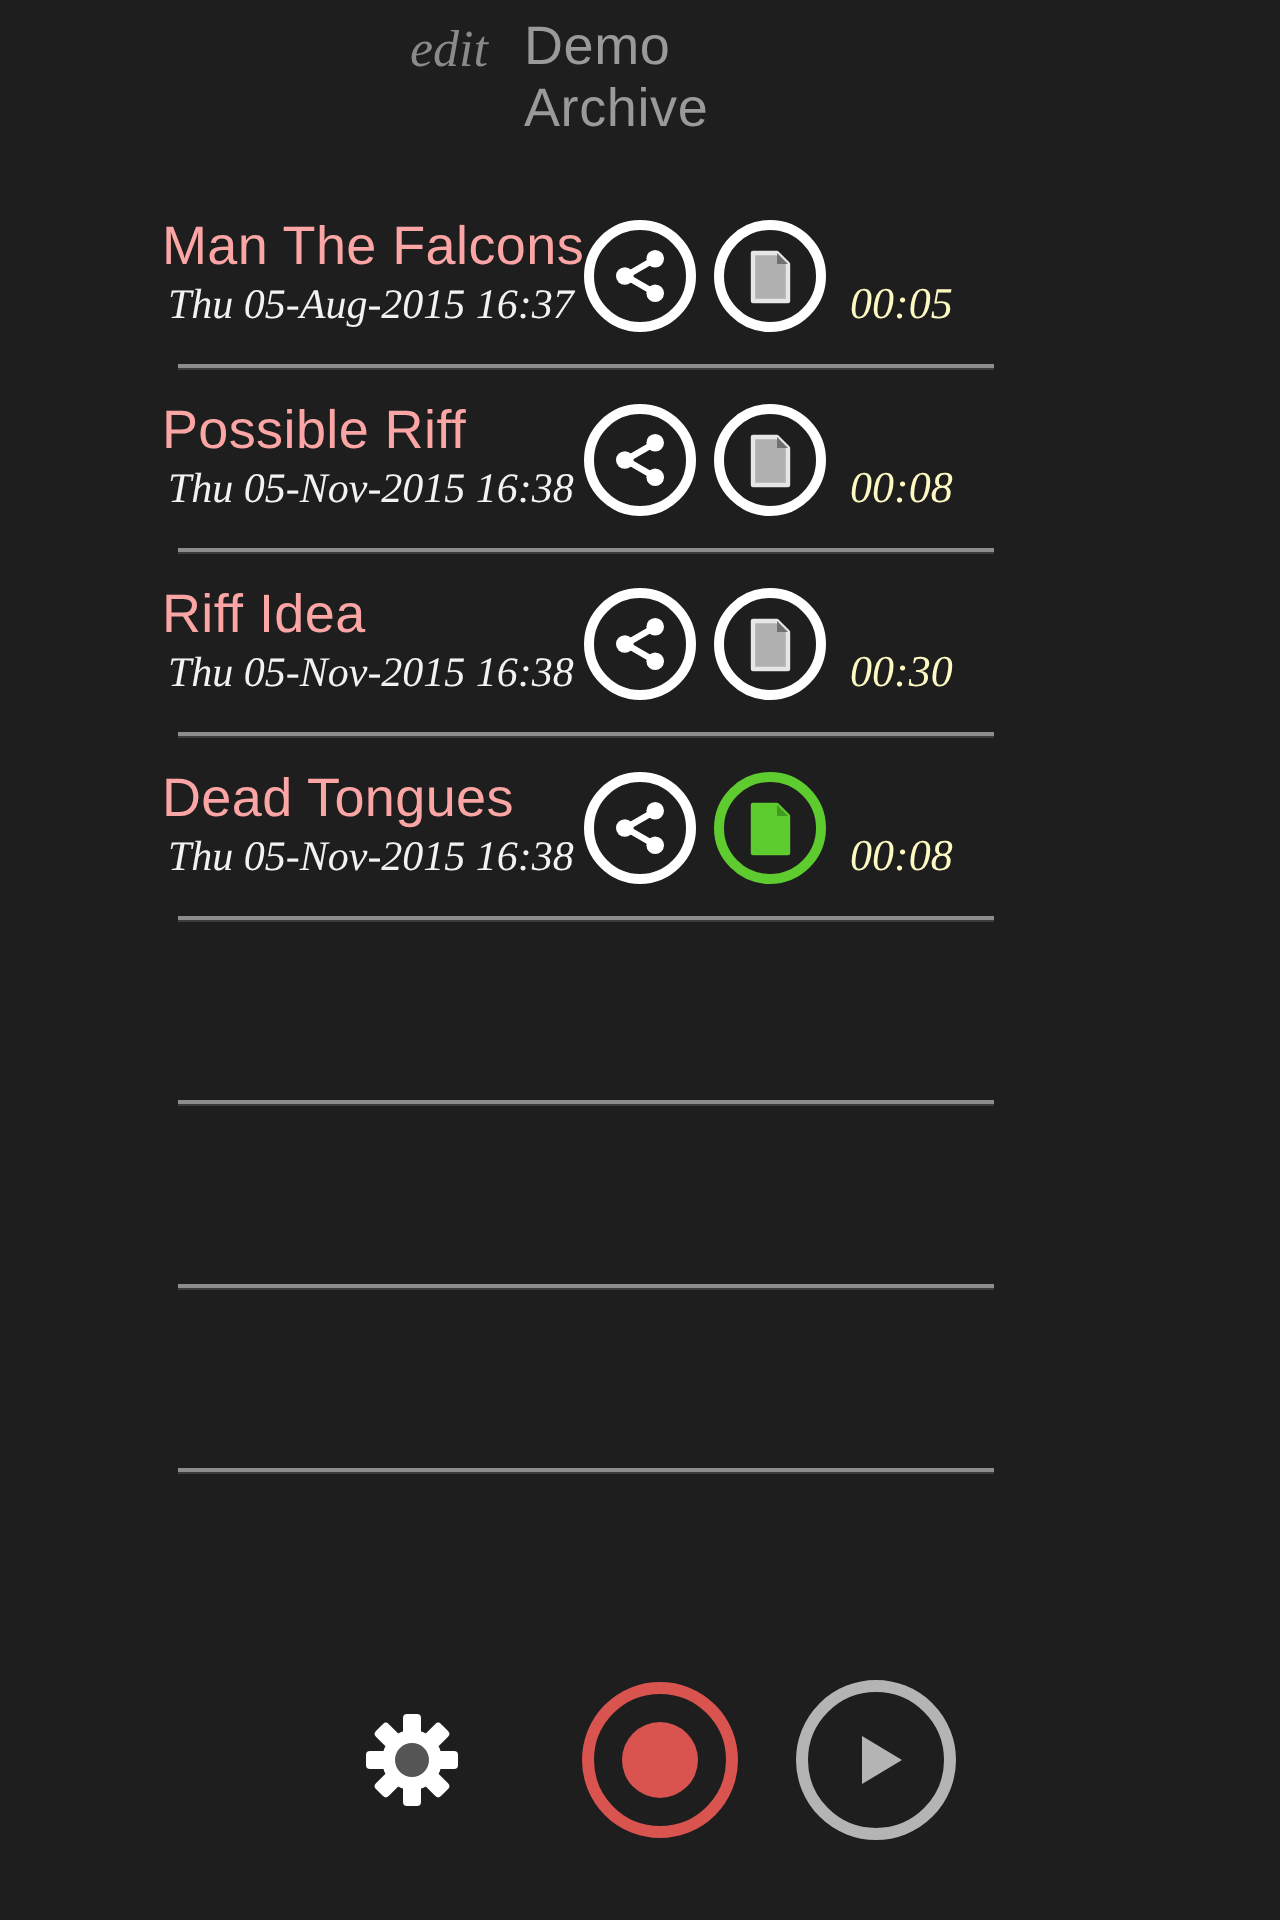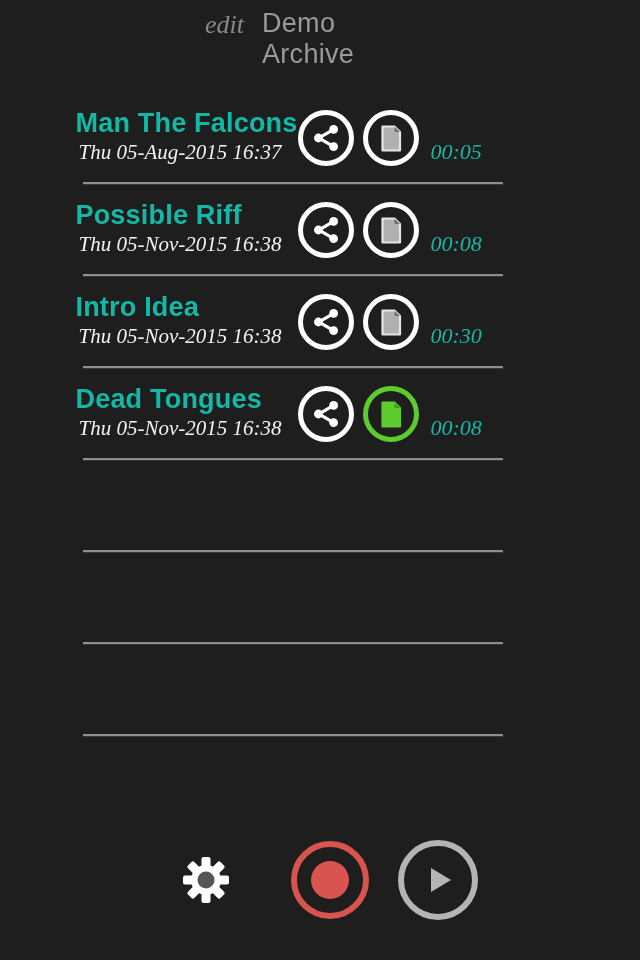--- a/index.html
+++ b/index.html
@@ -66,23 +66,23 @@
     box-shadow:0 1px 0 #3a3a3a;
   }
   .row-empty { height:92px; }
 
   .row-text {
     flex:1 1 auto;
     min-width:0;
     padding-bottom:4px;
   }
   .row-title {
-    color:#14b8a6;
+    color:#fca5a5;
     font-size:27px;
-    font-weight:700;
+    font-weight:400;
     line-height:32px;
     white-space:nowrap;
     letter-spacing:0.2px;
   }
   .row-date {
     color:#f2f2f2;
     font-family:"Liberation Serif", serif;
     font-style:italic;
     font-size:21px;
     line-height:26px;
@@ -106,21 +106,21 @@
     background:transparent;
     flex:0 0 auto;
   }
   .circle-btn.green { border-color:#5ecb2e; }
 
   .row-duration {
     flex:0 0 auto;
     width:78px;
     text-align:left;
     padding-left:6px;
-    color:#14b8a6;
+    color:#fef9c3;
     font-family:"Liberation Serif", serif;
     font-style:italic;
     font-size:22px;
     margin-top:27px;
   }
 
   
   .ic { display:block; }
 
   
@@ -223,21 +223,21 @@
               <path d="M7.5 4.5 H19.5 L25 10 V28.5 H7.5 Z" fill="#b0b0b0" stroke="#e6e6e6" stroke-width="2.2" stroke-linejoin="round"></path>
               <path d="M19.5 4.5 V10 H25 Z" fill="#707070"></path>
             </svg>
           </div>
         </div>
         <div class="row-duration">00:08</div>
         <div class="sep"></div>
       </div>
       <div class="row">
         <div class="row-text">
-          <div class="row-title">Intro Idea</div>
+          <div class="row-title">Riff Idea</div>
           <div class="row-date">Thu 05-Nov-2015 16:38</div>
         </div>
         <div class="row-actions">
           <div class="circle-btn">
             <svg class="ic" width="34" height="34" viewBox="0 0 34 34">
               <g stroke="#ffffff" stroke-width="3.2" stroke-linecap="round">
                 <line x1="12.2" y1="15.6" x2="22.6" y2="9.6"></line>
                 <line x1="12.2" y1="18.4" x2="22.6" y2="24.4"></line>
               </g>
               <circle cx="9.4" cy="17" r="4.4" fill="#ffffff"></circle>

